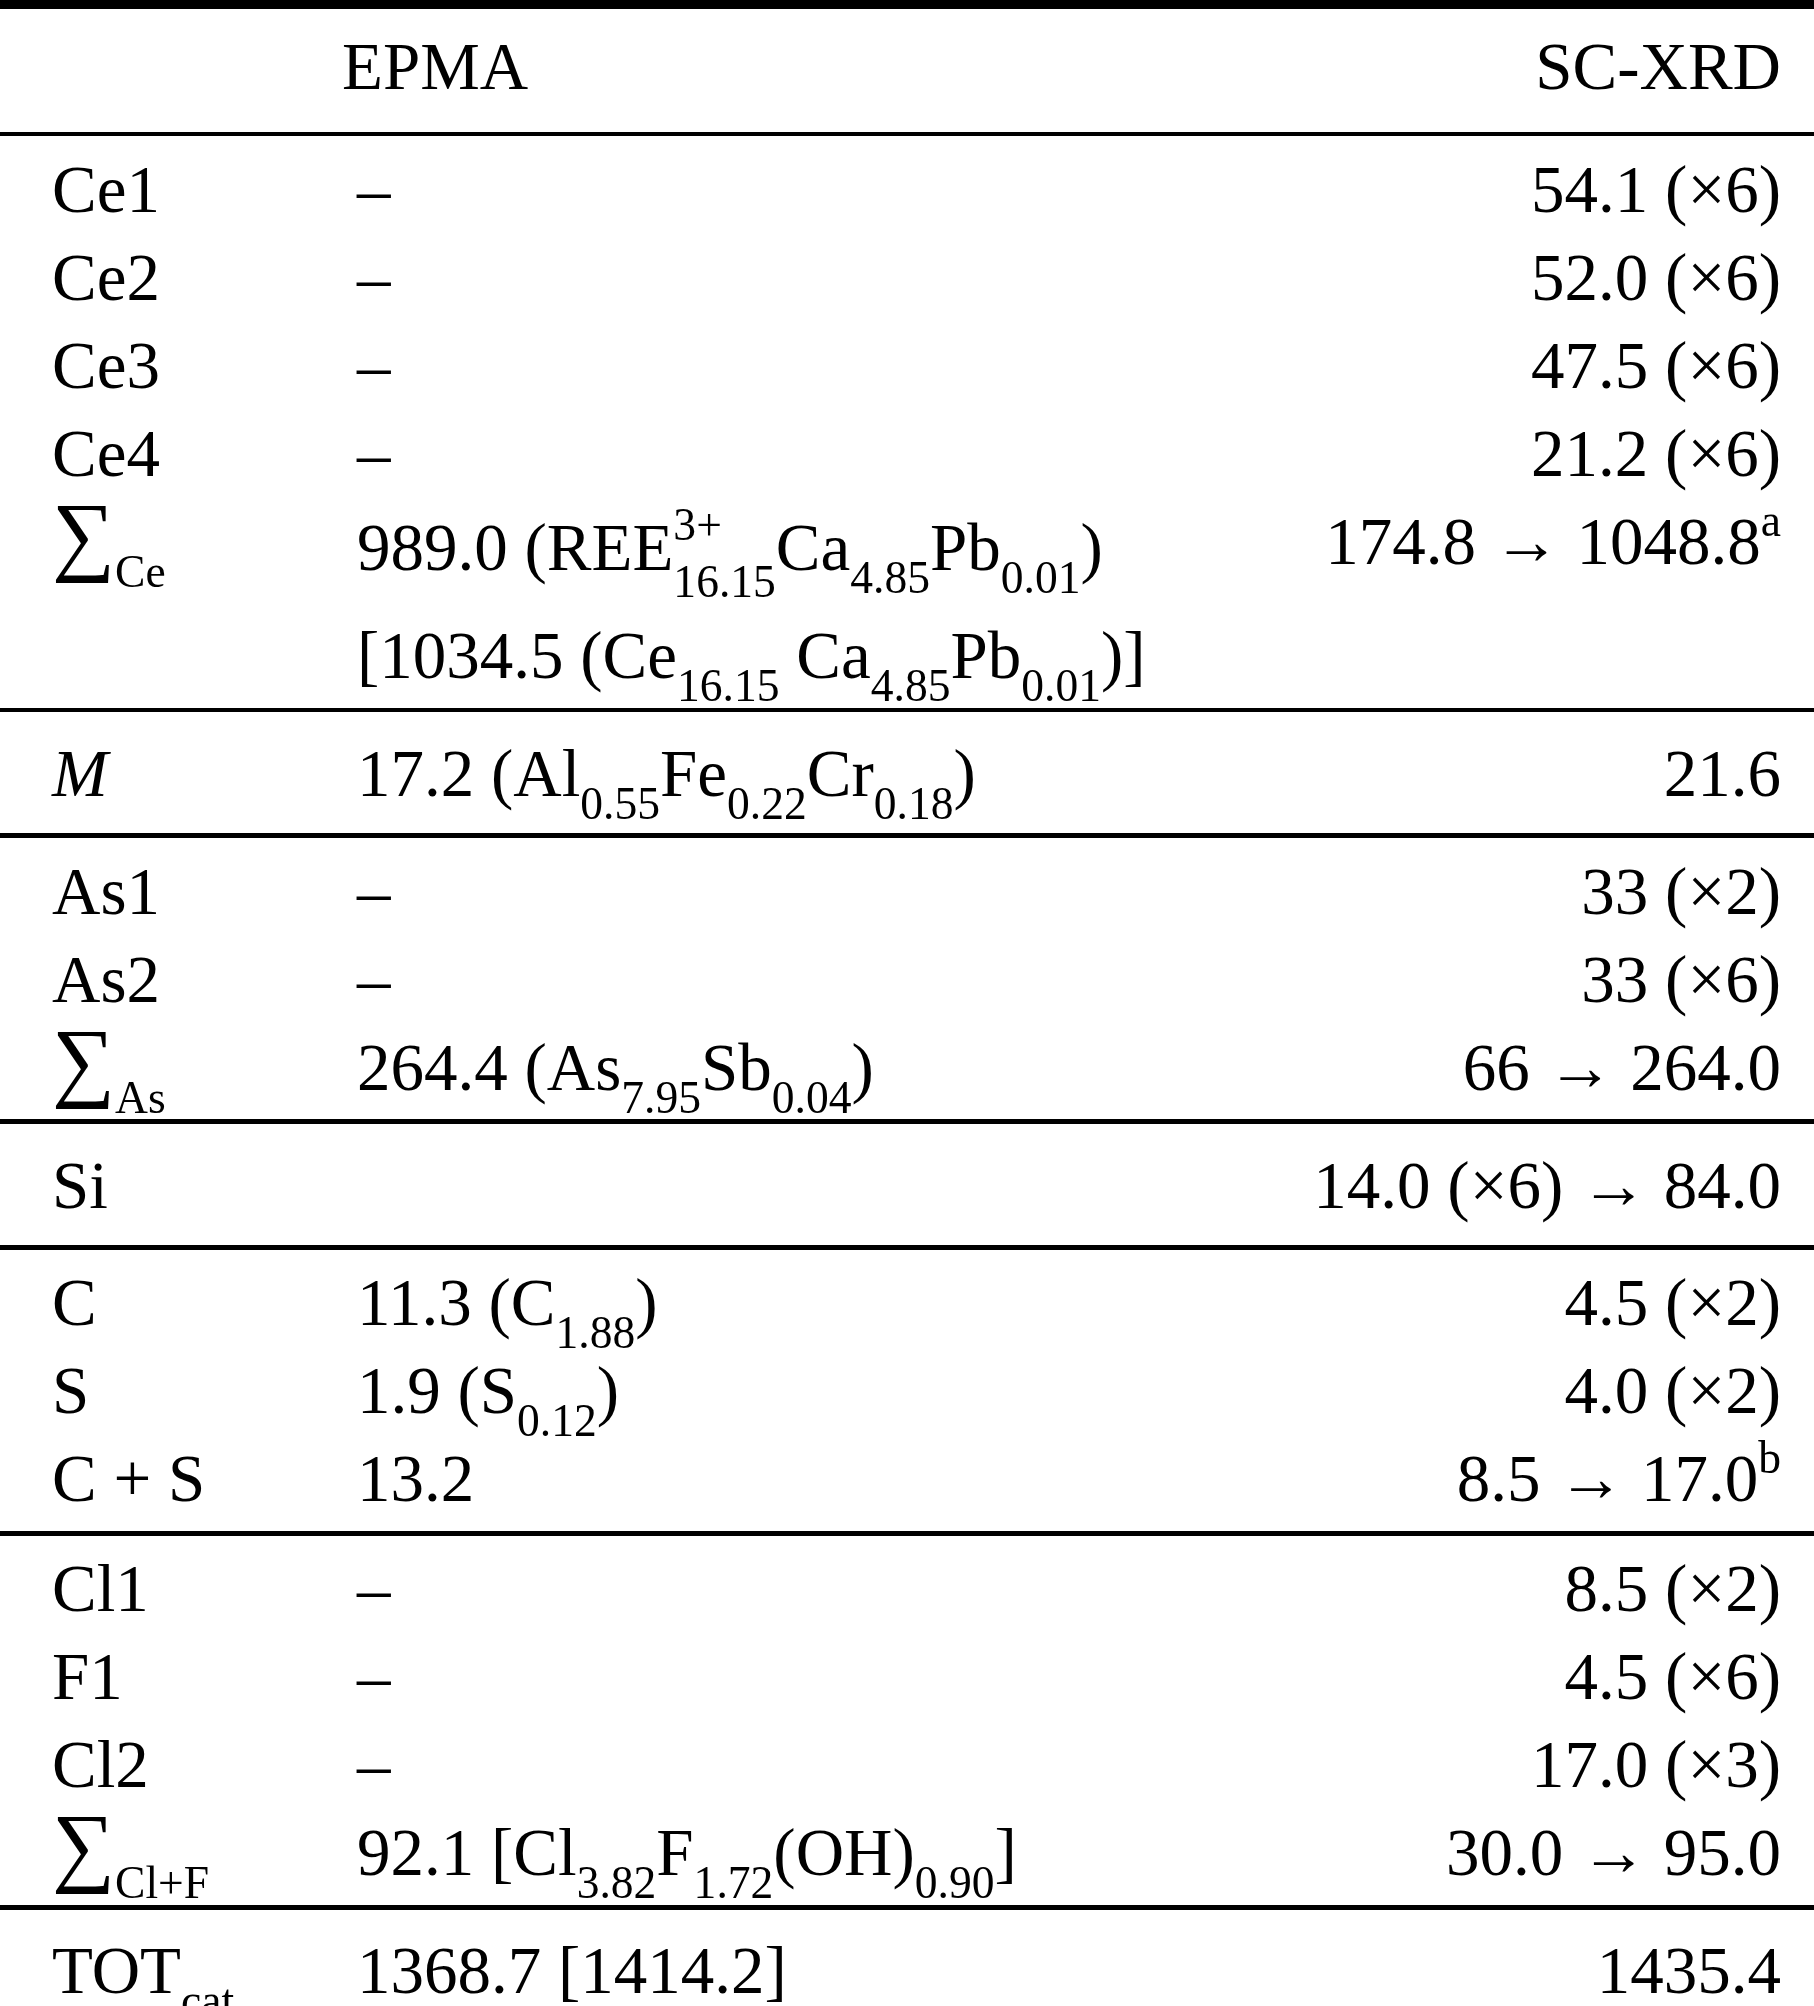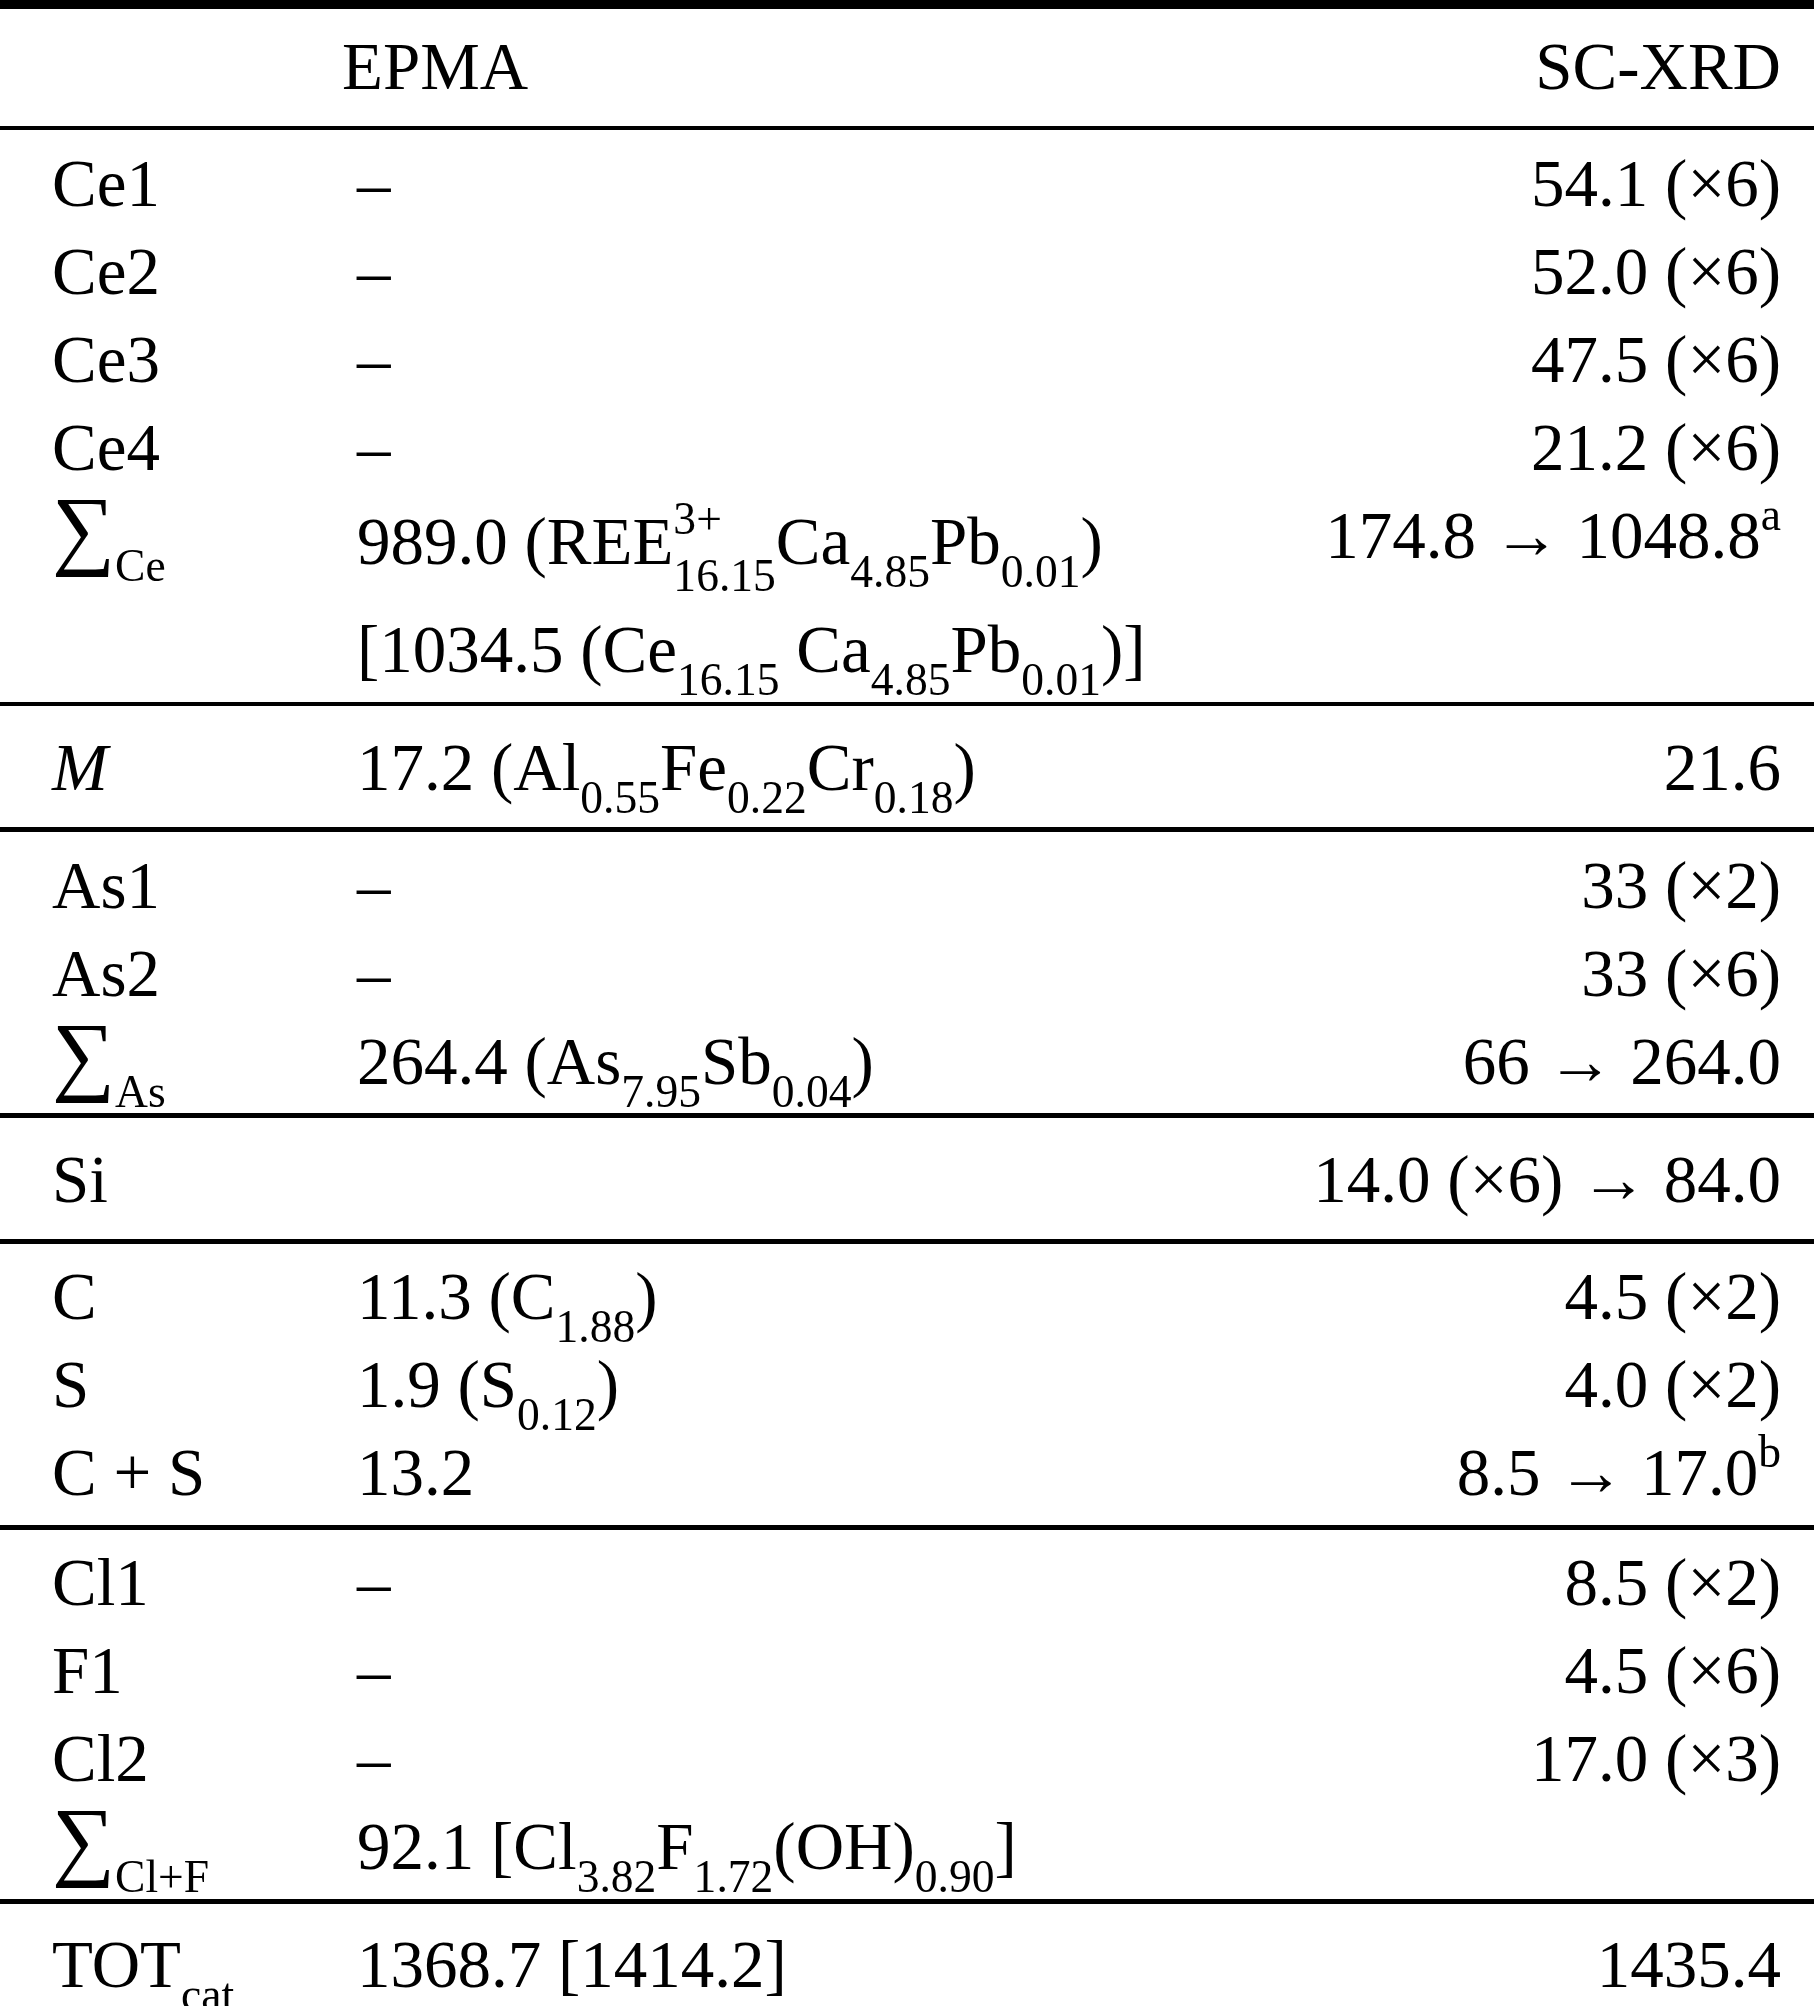--- a/index.html
+++ b/index.html
@@ -14,21 +14,21 @@
     box-sizing:border-box;
     overflow:hidden;
   }
   .rule{height:4.4px;background:#000;width:100%;}
   .rule.thick{height:8.8px;}
   .hdr{
     height:115px;
     display:grid;
     grid-template-columns:305px 1fr auto;
     align-items:center;
-    padding:0 33px 2px 37px;
+    padding:0 33px 8px 37px;
   }
   .sec{padding:8.8px 0;}
   .sec.single{padding:16.7px 0;}
   .row{
     display:grid;
     grid-template-columns:305px 1fr auto;
     align-items:start;
     padding:0 33px 0 52px;
     line-height:88px;
   }
@@ -150,20 +150,21 @@
           <div class="cell scxrd">4.5 (×6)</div>
         </div>
         <div class="row">
           <div class="cell lbl">Cl2</div>
           <div class="cell epma">–</div>
           <div class="cell scxrd">17.0 (×3)</div>
         </div>
         <div class="row">
           <div class="cell lbl"><span class="sum">∑</span><sub>Cl+F</sub></div>
           <div class="cell epma">92.1 [Cl<sub>3.82</sub>F<sub>1.72</sub>(OH)<sub>0.90</sub>]</div>
+          <div class="cell scxrd">30.0 → 95.0</div>
         </div>
       </div>
       <div class="rule"></div>
       <div class="sec single">
         <div class="row">
           <div class="cell lbl">TOT<sub>cat</sub></div>
           <div class="cell epma">1368.7 [1414.2]</div>
           <div class="cell scxrd">1435.4</div>
         </div>
       </div>

